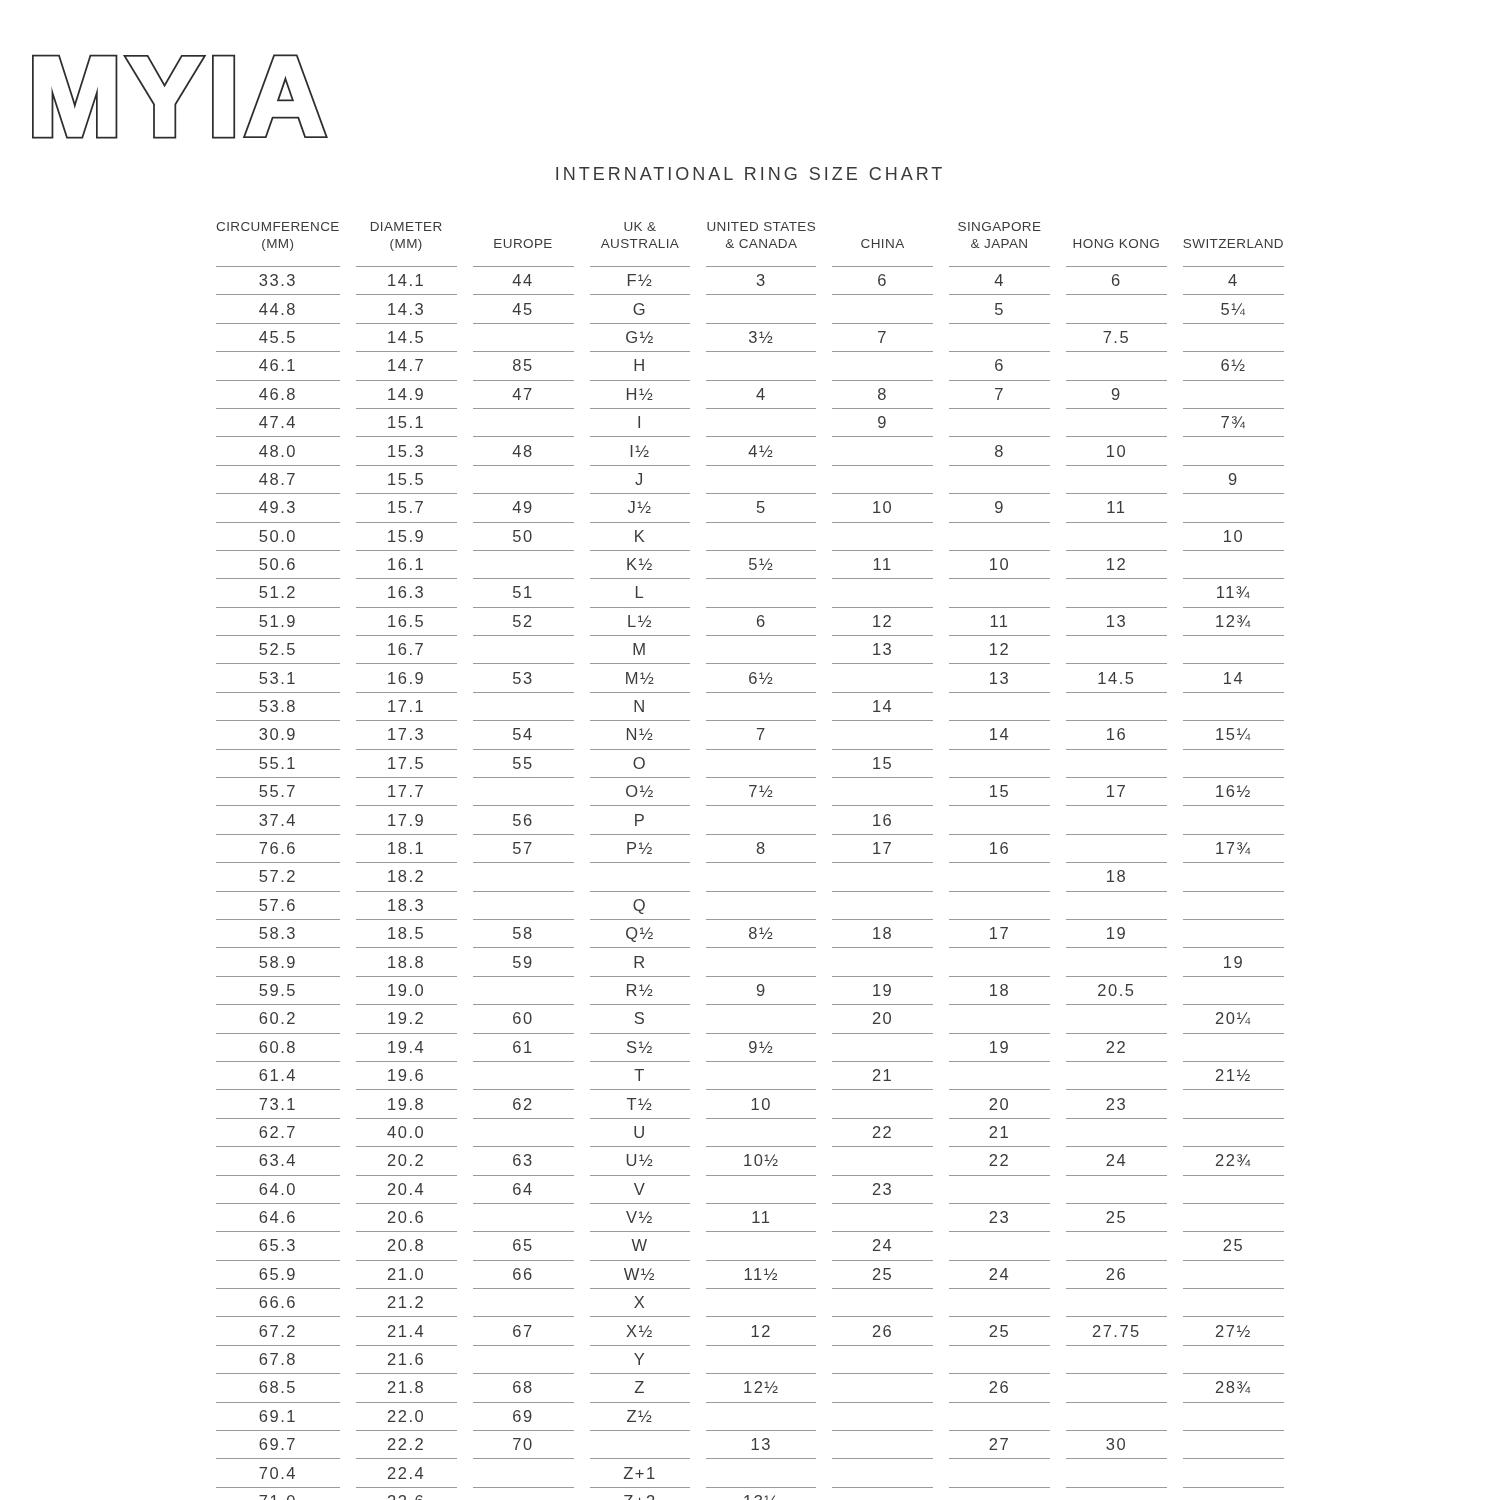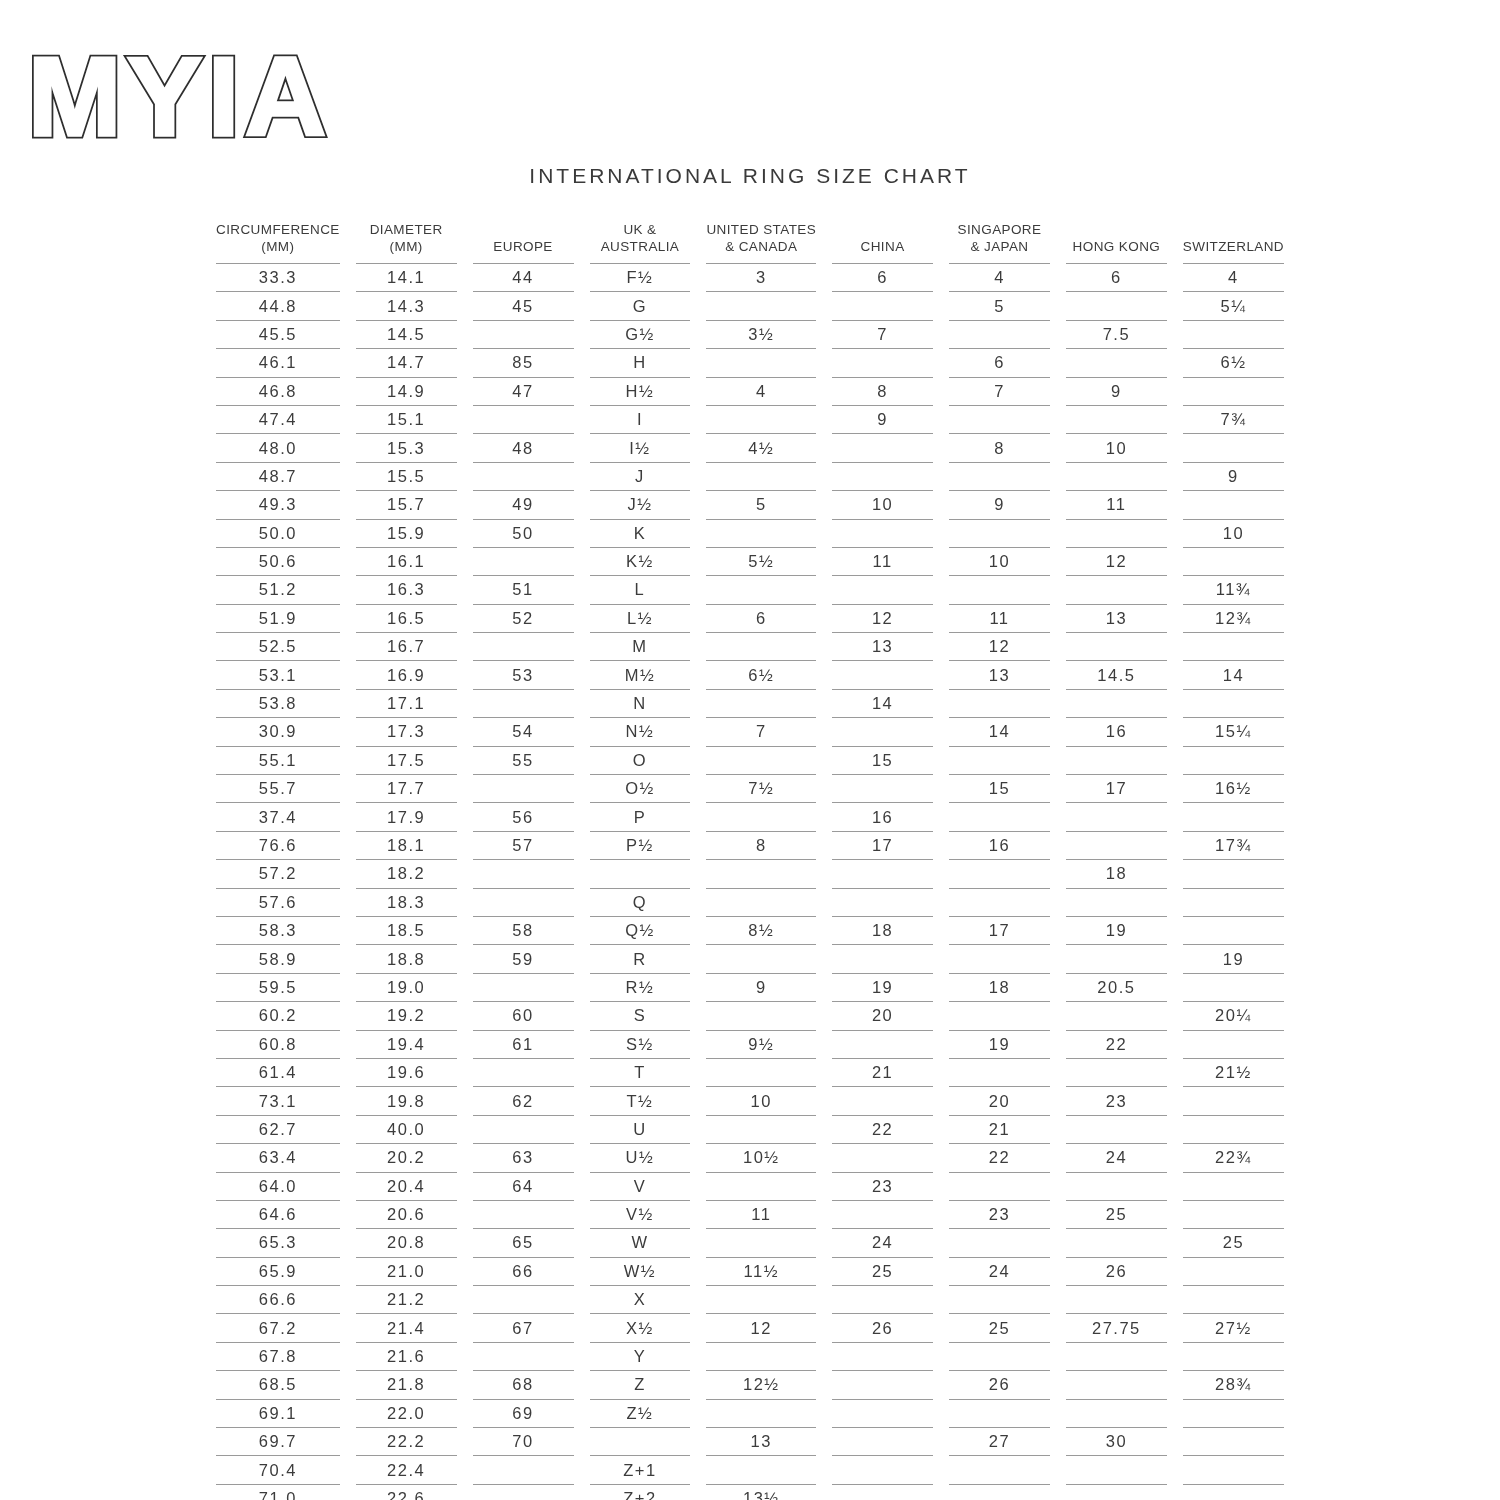--- a/index.html
+++ b/index.html
@@ -15,21 +15,21 @@
     -webkit-font-smoothing: antialiased;
   }
   .page { width: 1500px; height: 1500px; overflow: hidden; }
   .logo-wrap {
     text-align: left;
     padding-top: 32px;
     height: 126px;
   }
   .page-title {
     text-align: center;
-    font-size: 21px;
+    font-size: 18px;
     letter-spacing: 3px;
     color: #3a3a3a;
     margin-top: 6px;
   }
   .ring-table {
     width: 1084px;
     margin: 18px auto 0 auto;
     display: grid;
     grid-template-columns: repeat(9, 1fr);
   }
@@ -39,21 +39,21 @@
     display: flex;
     flex-direction: column;
     justify-content: flex-end;
     align-items: center;
     text-align: center;
     font-size: 13.5px;
     line-height: 1.3;
     letter-spacing: 0.4px;
     color: #3c3c3c;
     border-bottom: 1px solid #9a9a9a;
-    padding-bottom: 7px;
+    padding-bottom: 13px;
     white-space: nowrap;
   }
   .cell {
     margin: 0 8px;
     height: 27.4px;
     display: flex;
     align-items: center;
     justify-content: center;
     font-size: 16.5px;
     letter-spacing: 1.5px;

